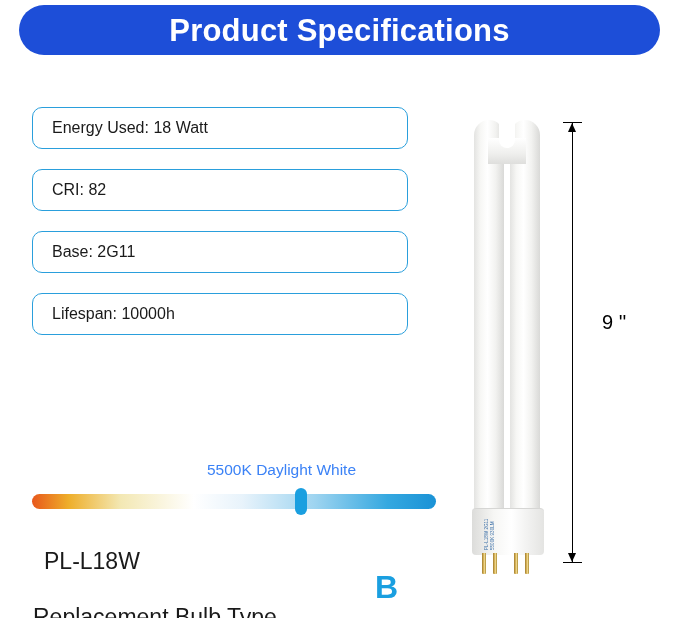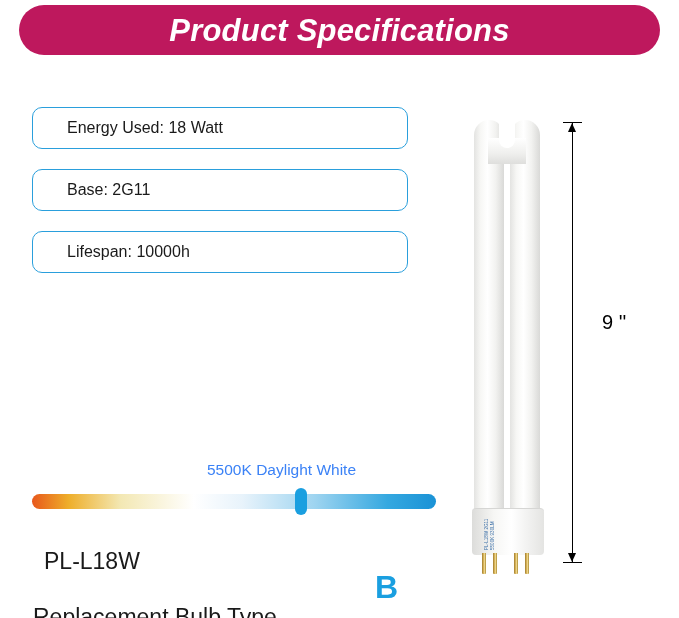--- a/index.html
+++ b/index.html
@@ -15,26 +15,25 @@
     overflow: hidden;
   }
 
   
   .header-banner {
     position: absolute;
     left: 19px;
     top: 5px;
     width: 641px;
     height: 50px;
-    background: #be185d;
+    background: #1d4ed8;
     border-radius: 25px;
     display: flex;
     align-items: center;
     justify-content: center;
-    font-style: italic;
   }
   .header-title {
     color: #ffffff;
     font-size: 31px;
     font-weight: bold;
     letter-spacing: 0.2px;
     line-height: 1;
   }
 
   
@@ -45,21 +44,21 @@
     width: 376px;
   }
   .spec-item {
     box-sizing: border-box;
     width: 376px;
     height: 42px;
     border: 1px solid #2a9fdc;
     border-radius: 10px;
     display: flex;
     align-items: center;
-    padding-left: 34px;
+    padding-left: 19px;
     margin-bottom: 20px;
     background: #ffffff;
   }
   .spec-text {
     font-size: 16px;
     color: #1a1a1a;
   }
 
   
   .cct-label {
@@ -243,20 +242,23 @@
 
 <div class="header-banner">
   <div class="header-title">Product Specifications</div>
 </div>
 
 <div class="spec-list">
   <div class="spec-item">
     <span class="spec-text">Energy Used: 18 Watt</span>
   </div>
   <div class="spec-item">
+    <span class="spec-text">CRI: 82</span>
+  </div>
+  <div class="spec-item">
     <span class="spec-text">Base: 2G11</span>
   </div>
   <div class="spec-item">
     <span class="spec-text">Lifespan: 10000h</span>
   </div>
 </div>
 
 <div class="cct-label">5500K Daylight White</div>
 <div class="cct-bar"></div>
 <div class="cct-thumb"></div>

